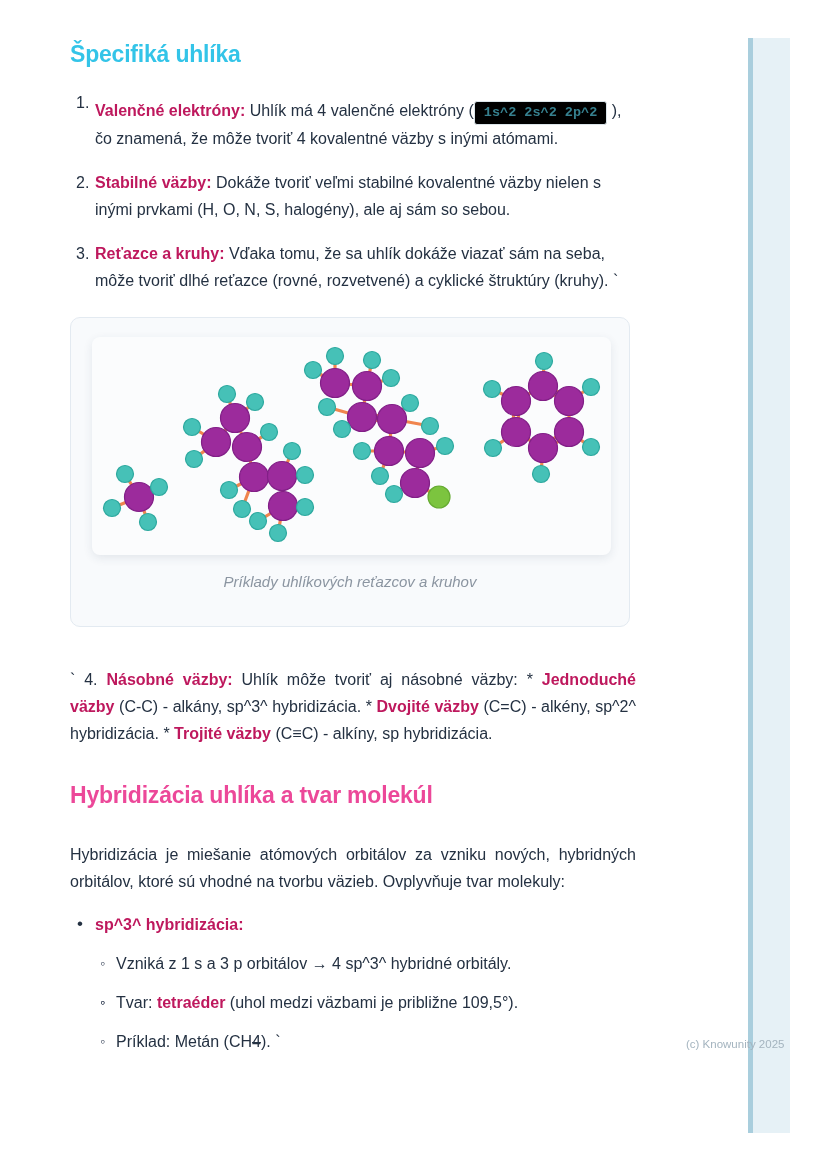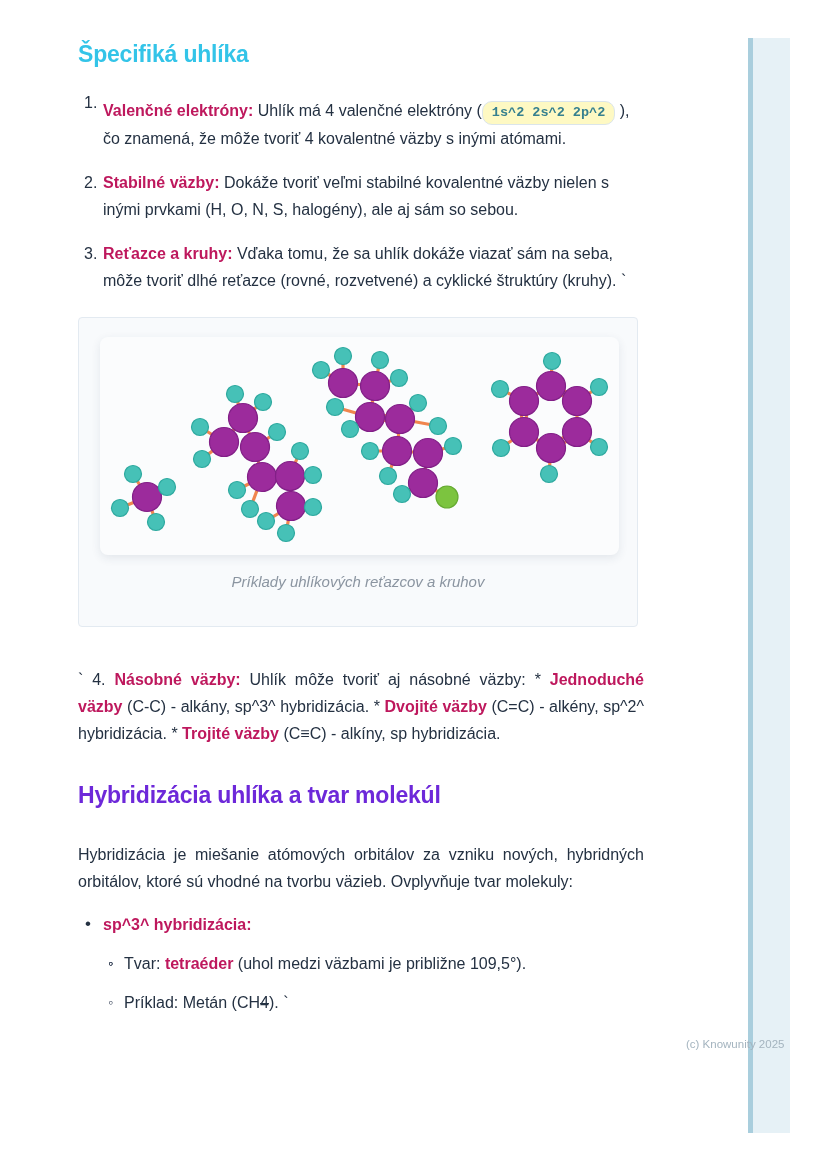--- a/index.html
+++ b/index.html
@@ -2,52 +2,52 @@
 <html><head>
 <meta charset="utf-8">
 <style>
   html,body{margin:0;padding:0;}
   body{
     width:828px;height:1171px;position:relative;overflow:hidden;
     background:#ffffff;
     font-family:"Liberation Sans","DejaVu Sans",sans-serif;
     color:#243142;
   }
-  .content{position:absolute;left:78px;top:0;width:566px;}
+  .content{position:absolute;left:70px;top:0;width:566px;}
   h1.doc-h{
     margin:40px 0 0 0;font-size:23px;line-height:28px;font-weight:700;
     color:#33c4e8;letter-spacing:-0.2px;
   }
   h2.doc-h{
     margin:34px 0 0 0;font-size:23px;line-height:28px;font-weight:700;
-    color:#6d28d9;letter-spacing:-0.2px;
+    color:#ec4899;letter-spacing:-0.2px;
   }
   p.body-text{margin:24px 0 0 0;font-size:16px;line-height:27px;}
   p.justified{text-align:justify;}
   b{color:#be185d;}
   .olist{margin-top:21px;}
   .oitem{position:relative;padding-left:25px;font-size:16px;line-height:27px;margin-bottom:17px;}
   .oitem .num{position:absolute;left:6px;top:0;}
   .ulist{margin-top:16px;}
   .uitem{position:relative;padding-left:25px;font-size:16px;line-height:27px;}
   .uitem .marker{position:absolute;left:7px;top:-1px;font-size:17px;}
   .subitem{position:relative;padding-left:46px;font-size:16px;line-height:27px;margin-top:12px;}
   .subitem .marker{position:absolute;left:30px;top:0px;font-size:14px;color:#39455a;}
   .code-pill{
     display:inline-block;
     font-family:"Liberation Mono","DejaVu Sans Mono",monospace;
     font-size:13.5px;line-height:18px;color:#36808f;
-    background:#fef9c3;border:1px solid #dbe5ea;border-radius:10px;
+    background:#000000;border:1px solid #dbe5ea;border-radius:3px;
     padding:2px 9px 2px 9px;vertical-align:baseline;
     font-weight:700;
     margin-top:12px;
   }
   .figure-card{
     margin-top:23px;width:560px;height:310px;box-sizing:border-box;
-    background:#f8fafc;border:1px solid #e3eaf1;border-radius:4px;
+    background:#f8fafc;border:1px solid #e3eaf1;border-radius:10px;
   }
   .figure-panel{
     margin:19px 0 0 21px;width:519px;height:218px;
     background:#fbfcfd;border-radius:8px;
     box-shadow:0 3px 10px rgba(40,60,90,0.10);
   }
   .figure-caption{
     margin-top:18px;text-align:center;font-style:italic;
     font-size:15px;color:#8b95a1;
   }
@@ -210,21 +210,21 @@
 
   <h2 class="doc-h">Hybridizácia uhlíka a tvar molekúl</h2>
 
   <p class="body-text justified" style="margin-top:32px;">Hybridizácia je miešanie atómových orbitálov za vzniku nových, hybridných orbitálov, ktoré sú vhodné na tvorbu väzieb. Ovplyvňuje tvar molekuly:</p>
 
   <div class="ulist">
     <div class="uitem">
       <span class="marker">•</span><b>sp^3^ hybridizácia:</b>
     </div>
     <div class="subitem">
-      <span class="marker">◦</span>
+      <span class="marker">◦</span><span>Vzniká z 1 s a 3 p orbitálov → 4 sp^3^ hybridné orbitály.</span>
     </div>
     <div class="subitem">
       <span class="marker">◦</span>
     </div>
     <div class="subitem">
       <span class="marker">◦</span><span>Tvar: </span><b>tetraéder</b><span> (uhol medzi väzbami je približne 109,5°).</span>
     </div>
     <div class="subitem">
       <span class="marker">◦</span><span>Príklad: Metán (CH</span><span class="strike">4</span><span>). `</span>
     </div>

